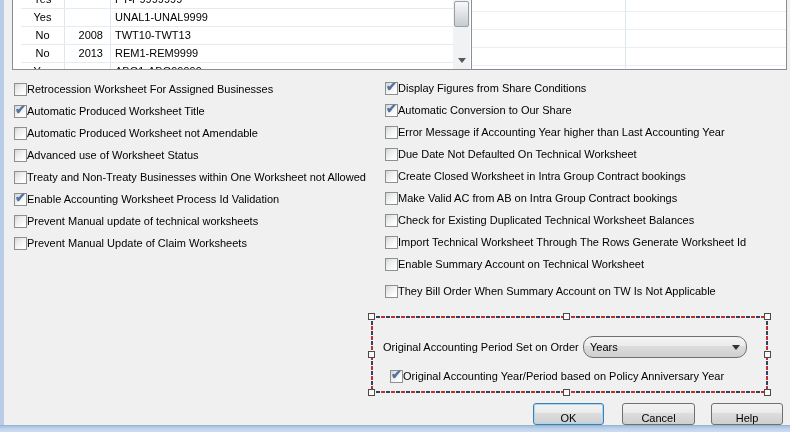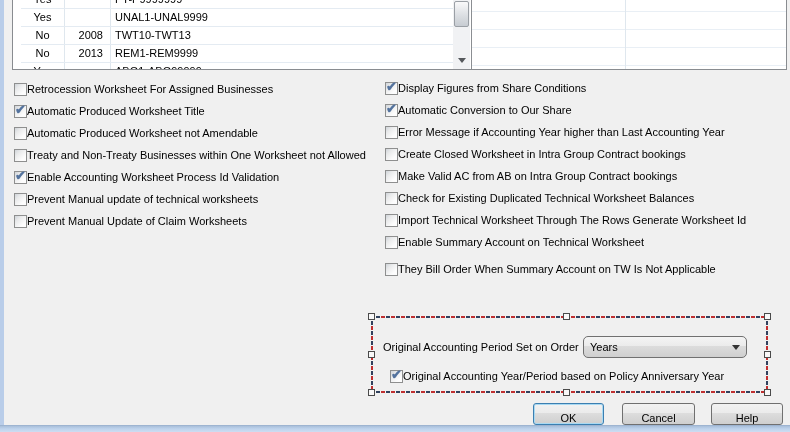--- a/index.html
+++ b/index.html
@@ -51,21 +51,21 @@
   .medge{position:absolute; background:repeating-linear-gradient(90deg,#c03030 0 4px,#f5f5f5 4px 5px,#31425e 5px 9px,#f5f5f5 9px 10px);}
   .medge.v{background:repeating-linear-gradient(180deg,#c03030 0 4px,#f5f5f5 4px 5px,#31425e 5px 9px,#f5f5f5 9px 10px);}
   .medge.top{left:0; right:0; top:0; height:2px;}
   .medge.bottom{left:0; right:0; bottom:0; height:2px;}
   .medge.left{left:0; top:0; bottom:0; width:2px;}
   .medge.right{right:0; top:0; bottom:0; width:2px;}
   .handle{position:absolute; width:7px; height:7px; background:#f8f8f8; border:1px solid #4a4a4a;
         box-sizing:border-box;}
   .sel-label{position:absolute; left:12px; top:20px; height:22px; line-height:22px; white-space:nowrap;}
   .dropdown{position:absolute; left:212px; top:20px; width:164px; height:22px; box-sizing:border-box;
-        border:1px solid #707070; border-radius:5px;
+        border:1px solid #707070; border-radius:10px;
         background:linear-gradient(#f4f4f4,#ebebeb 45%,#dcdcdc 46%,#cfcfcf);
         display:flex; align-items:center; padding:0 6px;}
   .dropdown .val{flex:1;}
   .dd-arrow{width:0; height:0; border-left:4px solid transparent; border-right:4px solid transparent;
         border-top:5px solid #333;}
   .sel-cbrow{position:absolute; left:19px; top:50px; height:20px; display:flex; align-items:center;}
 
   
   .btn{position:absolute; top:403px; height:22px; box-sizing:border-box; border:1px solid #707070;
         border-radius:3px; background:linear-gradient(#f2f2f2,#ebebeb 45%,#dddddd 46%,#cfcfcf);
@@ -134,20 +134,24 @@
           <span class="mark">✔</span>
         </span>
         <span class="cblbl">Automatic Produced Worksheet Title</span>
       </div>
       <div class="cbrow">
         <span class="cb"></span>
         <span class="cblbl">Automatic Produced Worksheet not Amendable</span>
       </div>
       <div class="cbrow">
         <span class="cb"></span>
+        <span class="cblbl">Advanced use of Worksheet Status</span>
+      </div>
+      <div class="cbrow">
+        <span class="cb"></span>
         <span class="cblbl">Treaty and Non-Treaty Businesses within One Worksheet not Allowed</span>
       </div>
       <div class="cbrow">
         <span class="cb checked">
           <span class="mark">✔</span>
         </span>
         <span class="cblbl">Enable Accounting Worksheet Process Id Validation</span>
       </div>
       <div class="cbrow">
         <span class="cb"></span>
@@ -167,20 +171,24 @@
       </div>
       <div class="cbrow">
         <span class="cb checked">
           <span class="mark">✔</span>
         </span>
         <span class="cblbl">Automatic Conversion to Our Share</span>
       </div>
       <div class="cbrow">
         <span class="cb"></span>
         <span class="cblbl">Error Message if Accounting Year higher than Last Accounting Year</span>
+      </div>
+      <div class="cbrow">
+        <span class="cb"></span>
+        <span class="cblbl">Due Date Not Defaulted On Technical Worksheet</span>
       </div>
       <div class="cbrow">
         <span class="cb"></span>
         <span class="cblbl">Create Closed Worksheet in Intra Group Contract bookings</span>
       </div>
       <div class="cbrow">
         <span class="cb"></span>
         <span class="cblbl">Make Valid AC from AB on Intra Group Contract bookings</span>
       </div>
       <div class="cbrow">

